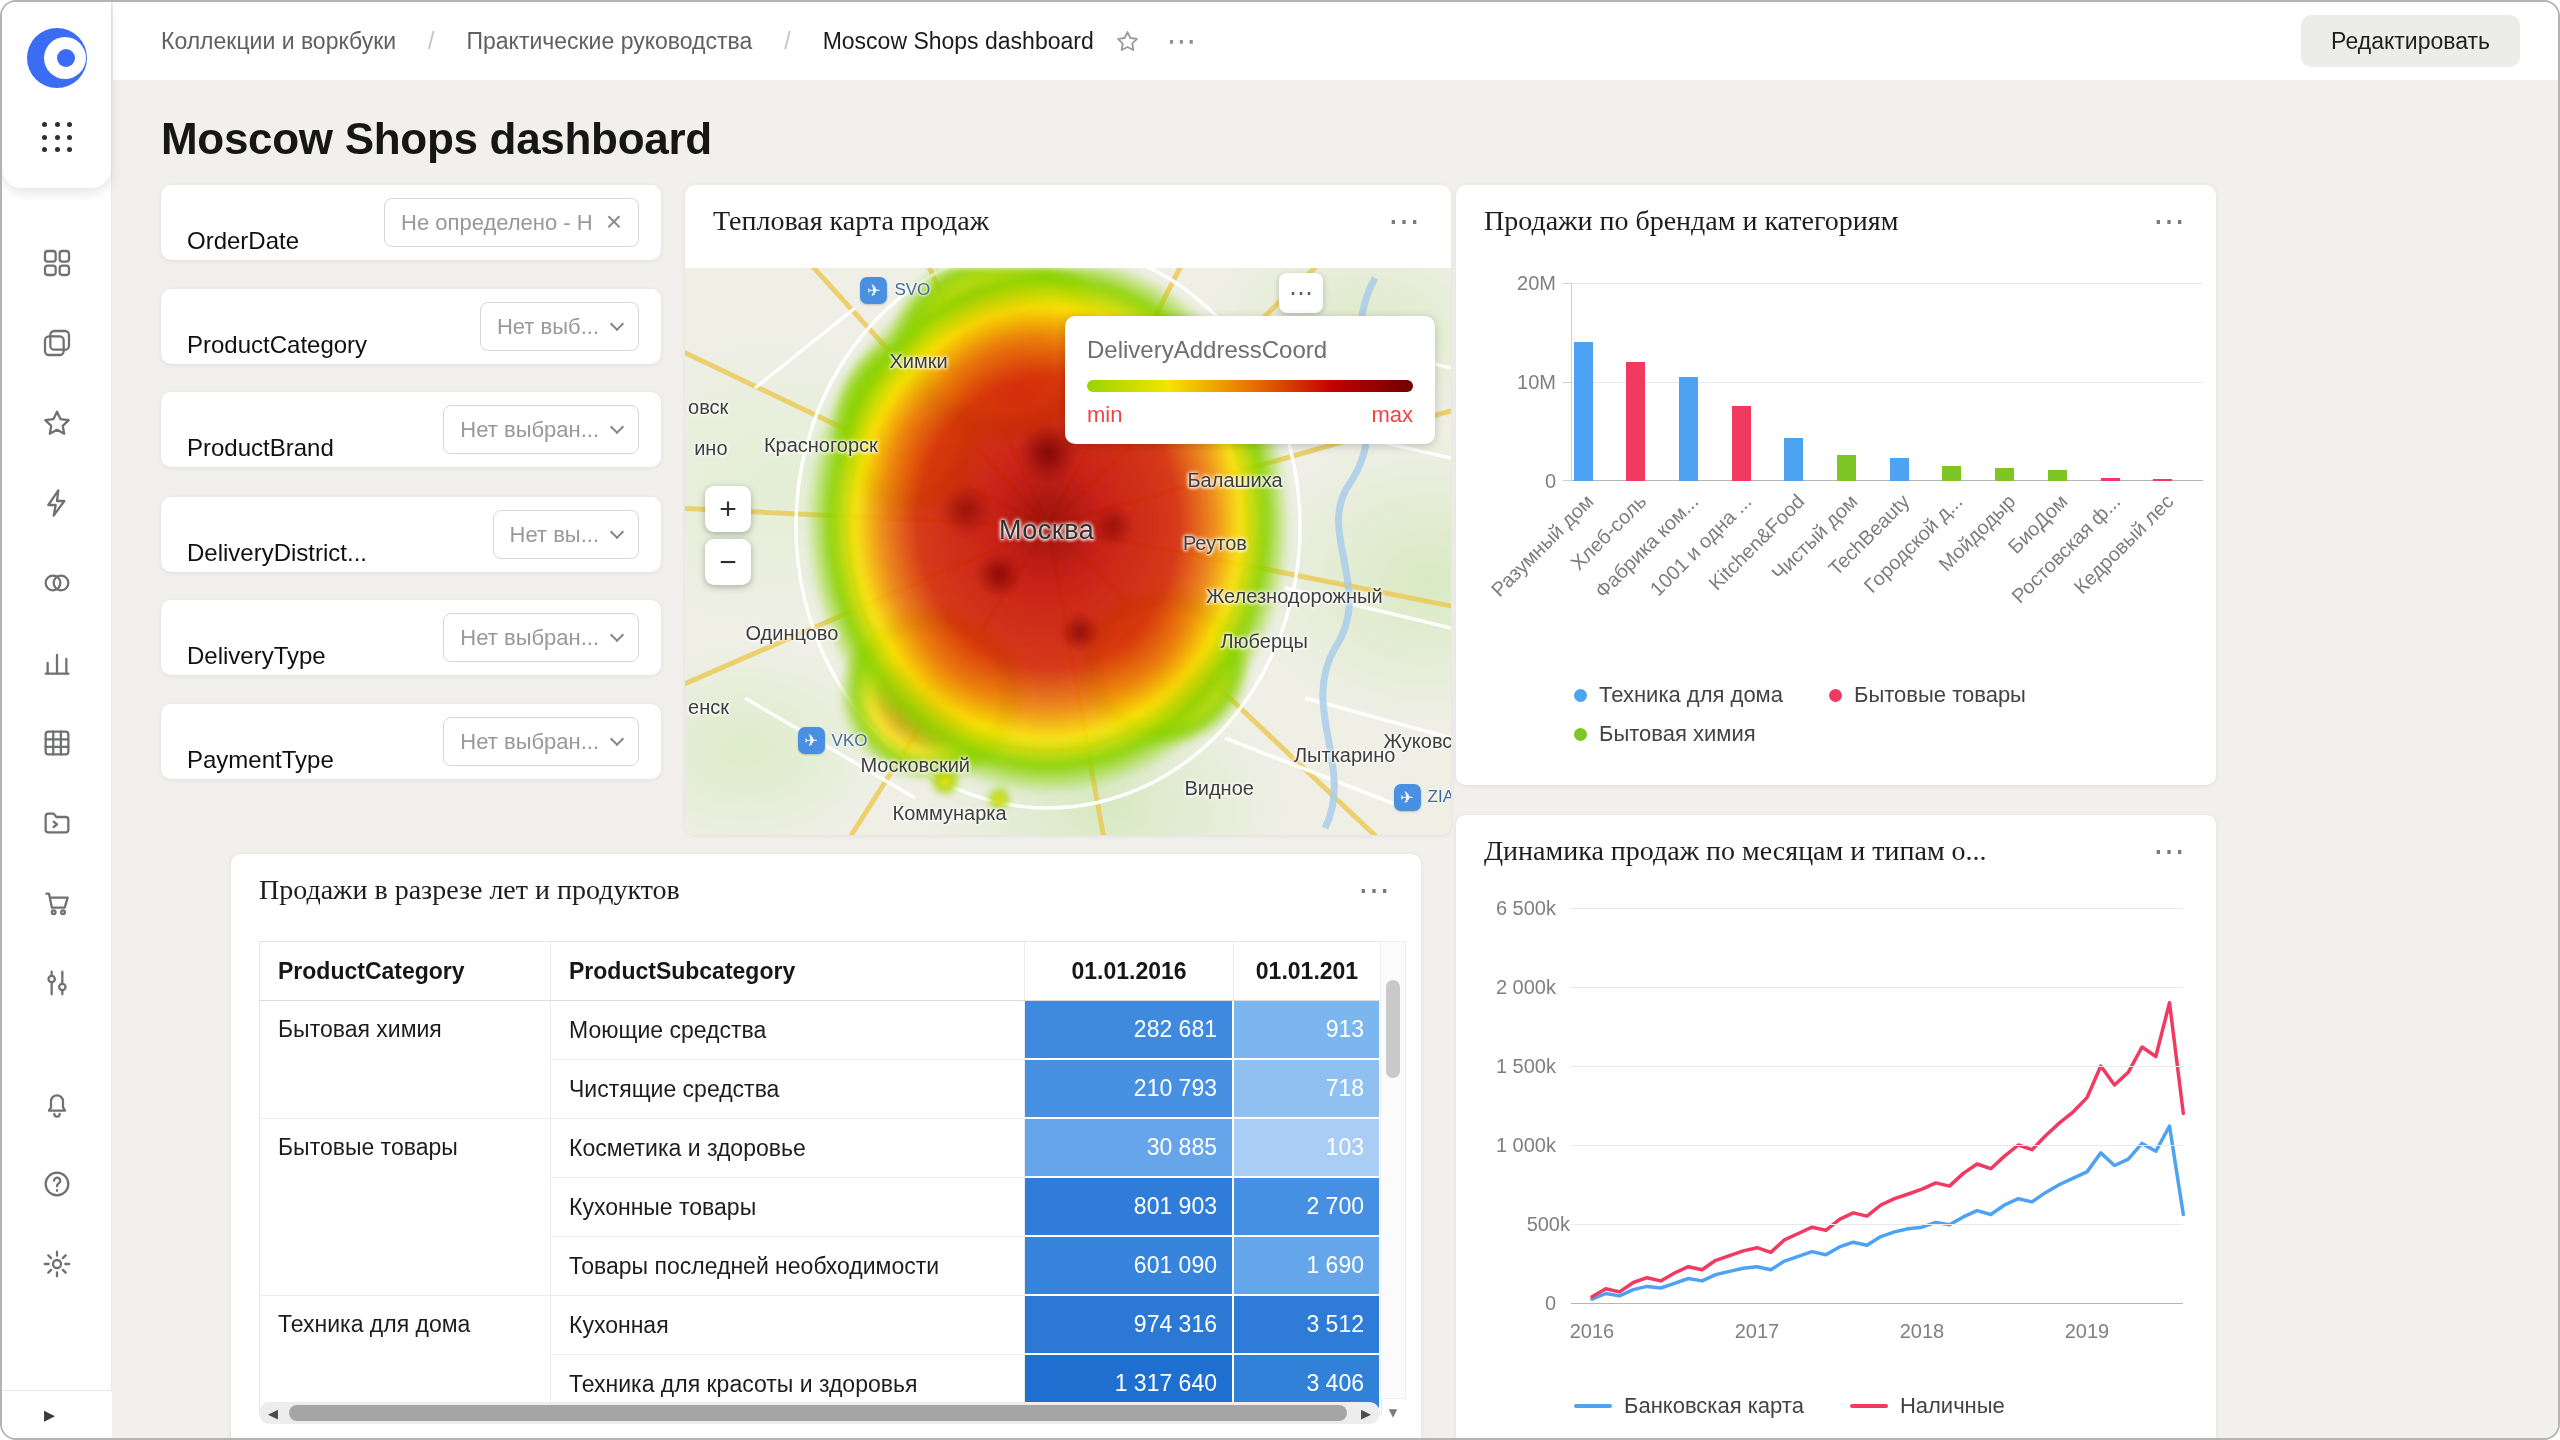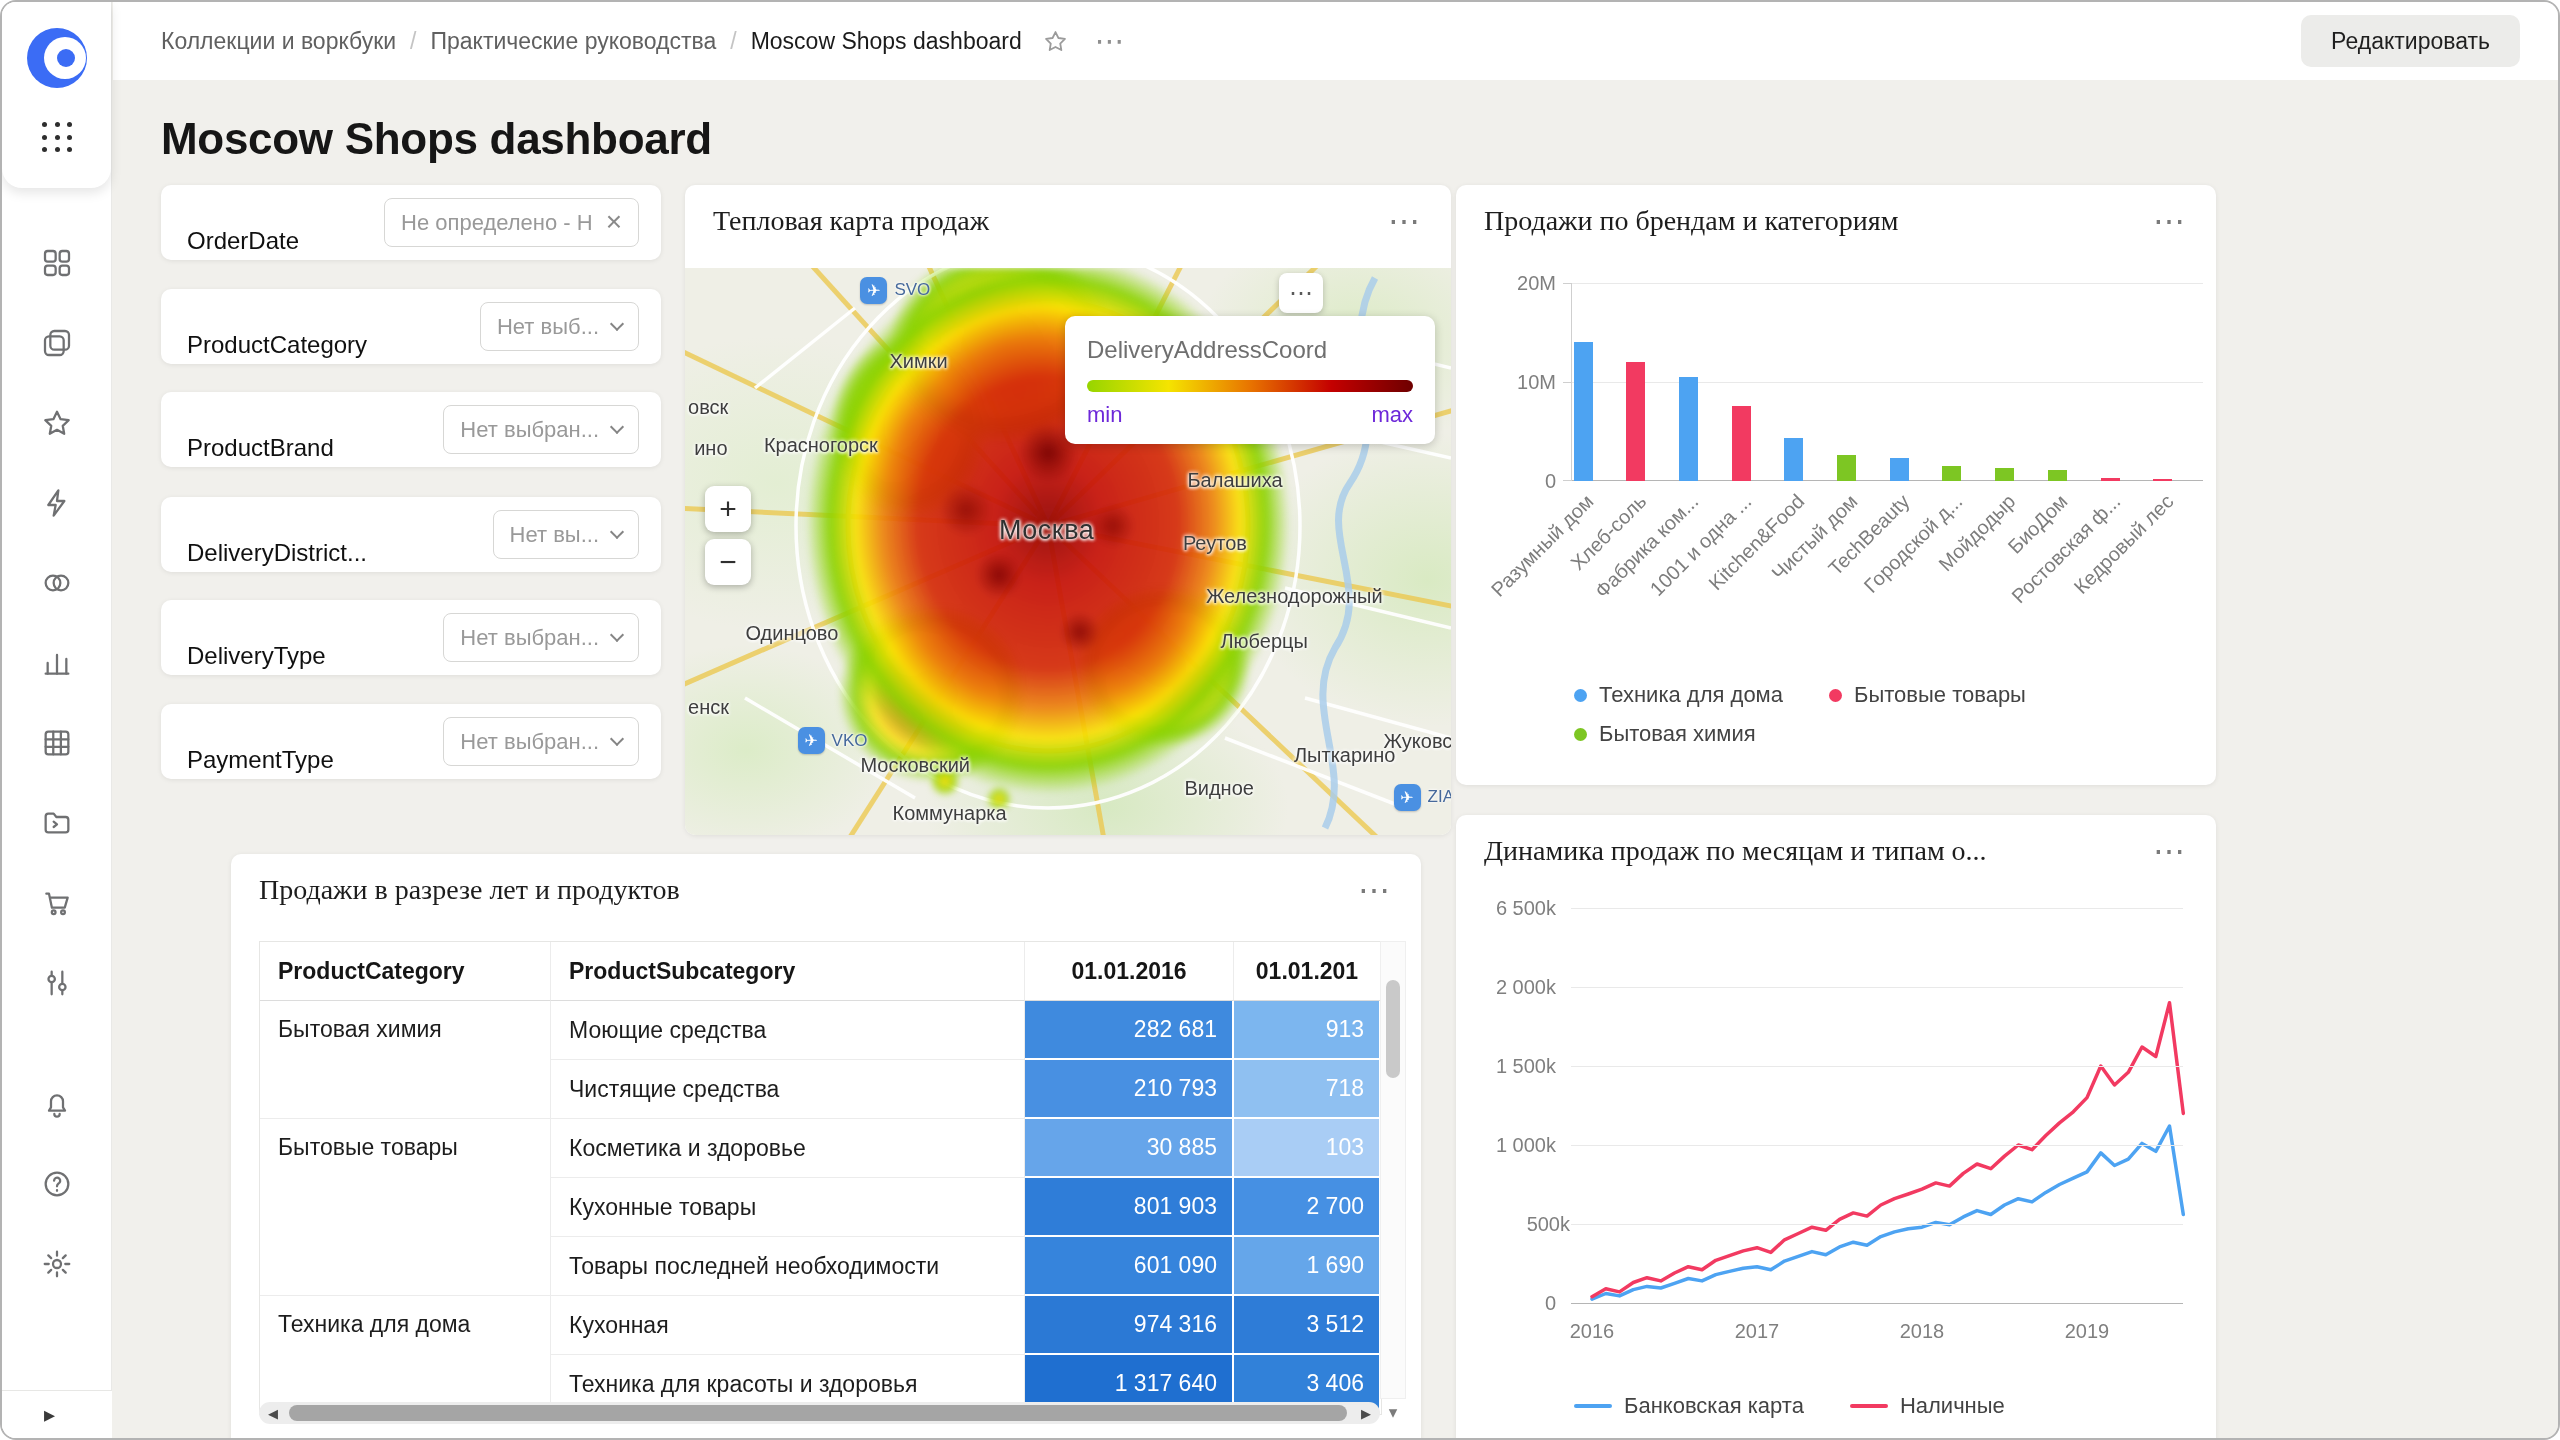--- a/index.html
+++ b/index.html
@@ -19,21 +19,21 @@
 .nav-main,.nav-bottom{position:absolute;left:0;width:110px;display:flex;flex-direction:column;align-items:center;gap:48px;}
 .nav-main{top:245px;}
 .nav-bottom{top:1086px;}
 .nav-item{width:32px;height:32px;cursor:pointer;}
 .nav-item svg{width:32px;height:32px;stroke:#6f7072;fill:none;stroke-width:1.7;stroke-linecap:round;stroke-linejoin:round;}
 .sidebar-foot{position:absolute;bottom:0;left:0;width:110px;height:48px;border-top:1px solid #e7e7e5;display:flex;align-items:center;padding-left:42px;font-size:22px;color:#3a3a3a;background:#fff;}
 .expand{cursor:pointer;}
 
 
 .topbar{position:absolute;left:111px;top:0;right:0;height:78px;background:#fff;display:flex;align-items:center;padding:0 38px 0 48px;z-index:1;}
-.breadcrumb{display:flex;align-items:center;gap:14px;font-size:23px;white-space:nowrap;}
+.breadcrumb{display:flex;align-items:center;gap:32px;font-size:23px;white-space:nowrap;}
 .bc-item{color:#606060;cursor:pointer;}
 .bc-current{color:#1b1b1b;cursor:default;}
 .bc-sep{color:#c4c4c4;}
 .bc-star{margin-left:20px;display:flex;cursor:pointer;}
 .bc-star svg{width:27px;height:27px;fill:none;stroke:#9b9b9b;stroke-width:1.6;stroke-linejoin:round;}
 .bc-more{margin-left:26px;color:#8f8f8f;font-size:30px;cursor:pointer;line-height:1;}
 .spacer{flex:1;}
 .edit-btn{height:52px;padding:0 30px;background:#ececea;border:none;border-radius:10px;font-size:23px;color:#1f1f1f;font-family:inherit;cursor:pointer;}
 
 
@@ -81,21 +81,21 @@
 .city-big{font-size:27px;color:#303030;letter-spacing:.5px;}
 .airport{position:absolute;display:flex;align-items:center;gap:7px;}
 .ap-ic{width:27px;height:27px;background:#4a90e2;border-radius:7px;color:#fff;display:flex;align-items:center;justify-content:center;font-size:16px;box-shadow:0 1px 2px rgba(0,0,0,.2);}
 .ap-code{font-size:17px;color:#46699b;text-shadow:0 0 3px #fff,0 0 3px #fff;}
 .zoom{position:absolute;left:20px;top:218px;width:46px;display:flex;flex-direction:column;gap:7px;z-index:6;}
 .zoom button{width:46px;height:46px;background:#fff;border:none;border-radius:9px;box-shadow:0 2px 7px rgba(0,0,0,.28);font-size:30px;color:#2f2f2f;cursor:pointer;font-family:inherit;line-height:1;}
 .map-ctl{position:absolute;top:5px;right:128px;width:44px;height:40px;background:#fff;border-radius:8px;box-shadow:0 2px 6px rgba(0,0,0,.22);display:flex;align-items:center;justify-content:center;font-size:24px;color:#5a5a5a;z-index:6;cursor:pointer;}
 .map-legend{position:absolute;top:48px;right:16px;width:370px;background:#fff;border-radius:10px;box-shadow:0 2px 10px rgba(0,0,0,.2);padding:20px 22px 16px;z-index:7;}
 .ml-title{font-size:24px;color:#6f6f6f;margin-bottom:16px;}
 .ml-bar{height:12px;border-radius:6px;}
-.ml-row{display:flex;justify-content:space-between;font-size:22px;color:#6d28d9;margin-top:10px;}
+.ml-row{display:flex;justify-content:space-between;font-size:22px;color:#ef4444;margin-top:10px;}
 
 
 .bar-card{left:1343px;top:105px;width:760px;height:600px;}
 .ylabels{position:absolute;inset:0;pointer-events:none;}
 .ytick{position:absolute;left:0;width:100px;text-align:right;font-size:20px;color:#7f7f7f;line-height:24px;}
 .bar-area{position:absolute;left:115px;top:98px;width:632px;height:198px;border-left:1px solid #cfcfcf;}
 .grid{position:absolute;left:0;right:0;height:1px;background:#e9e9e9;}
 .grid-base{background:#b5b5b5;}
 .tick{position:absolute;left:-9px;width:9px;height:1px;background:#cfcfcf;}
 .bar{position:absolute;bottom:0;width:19px;cursor:pointer;}

